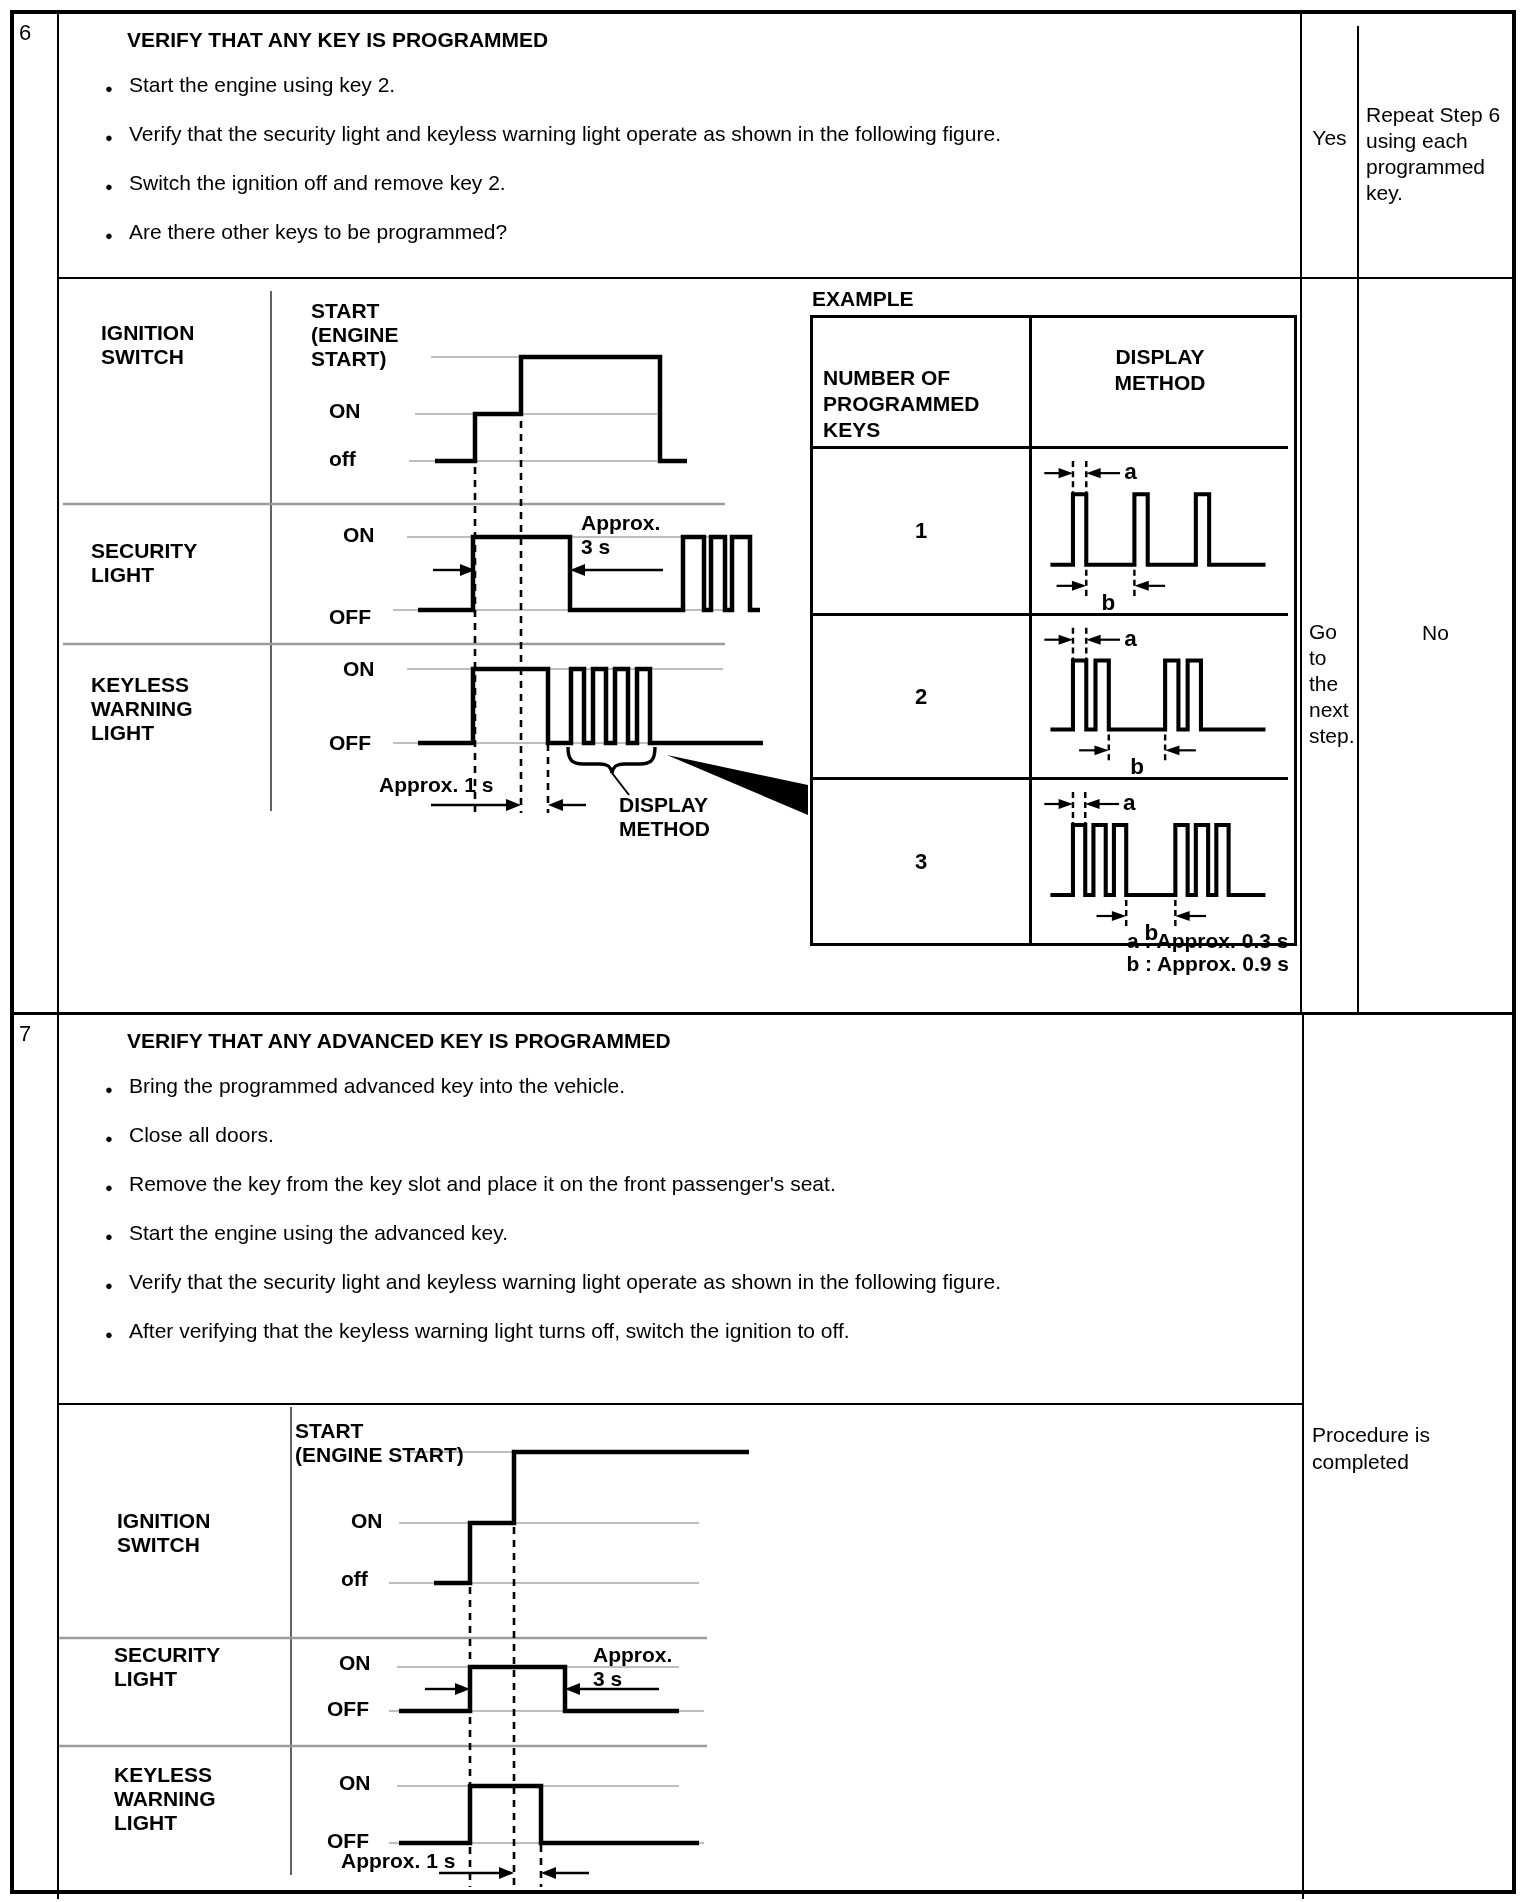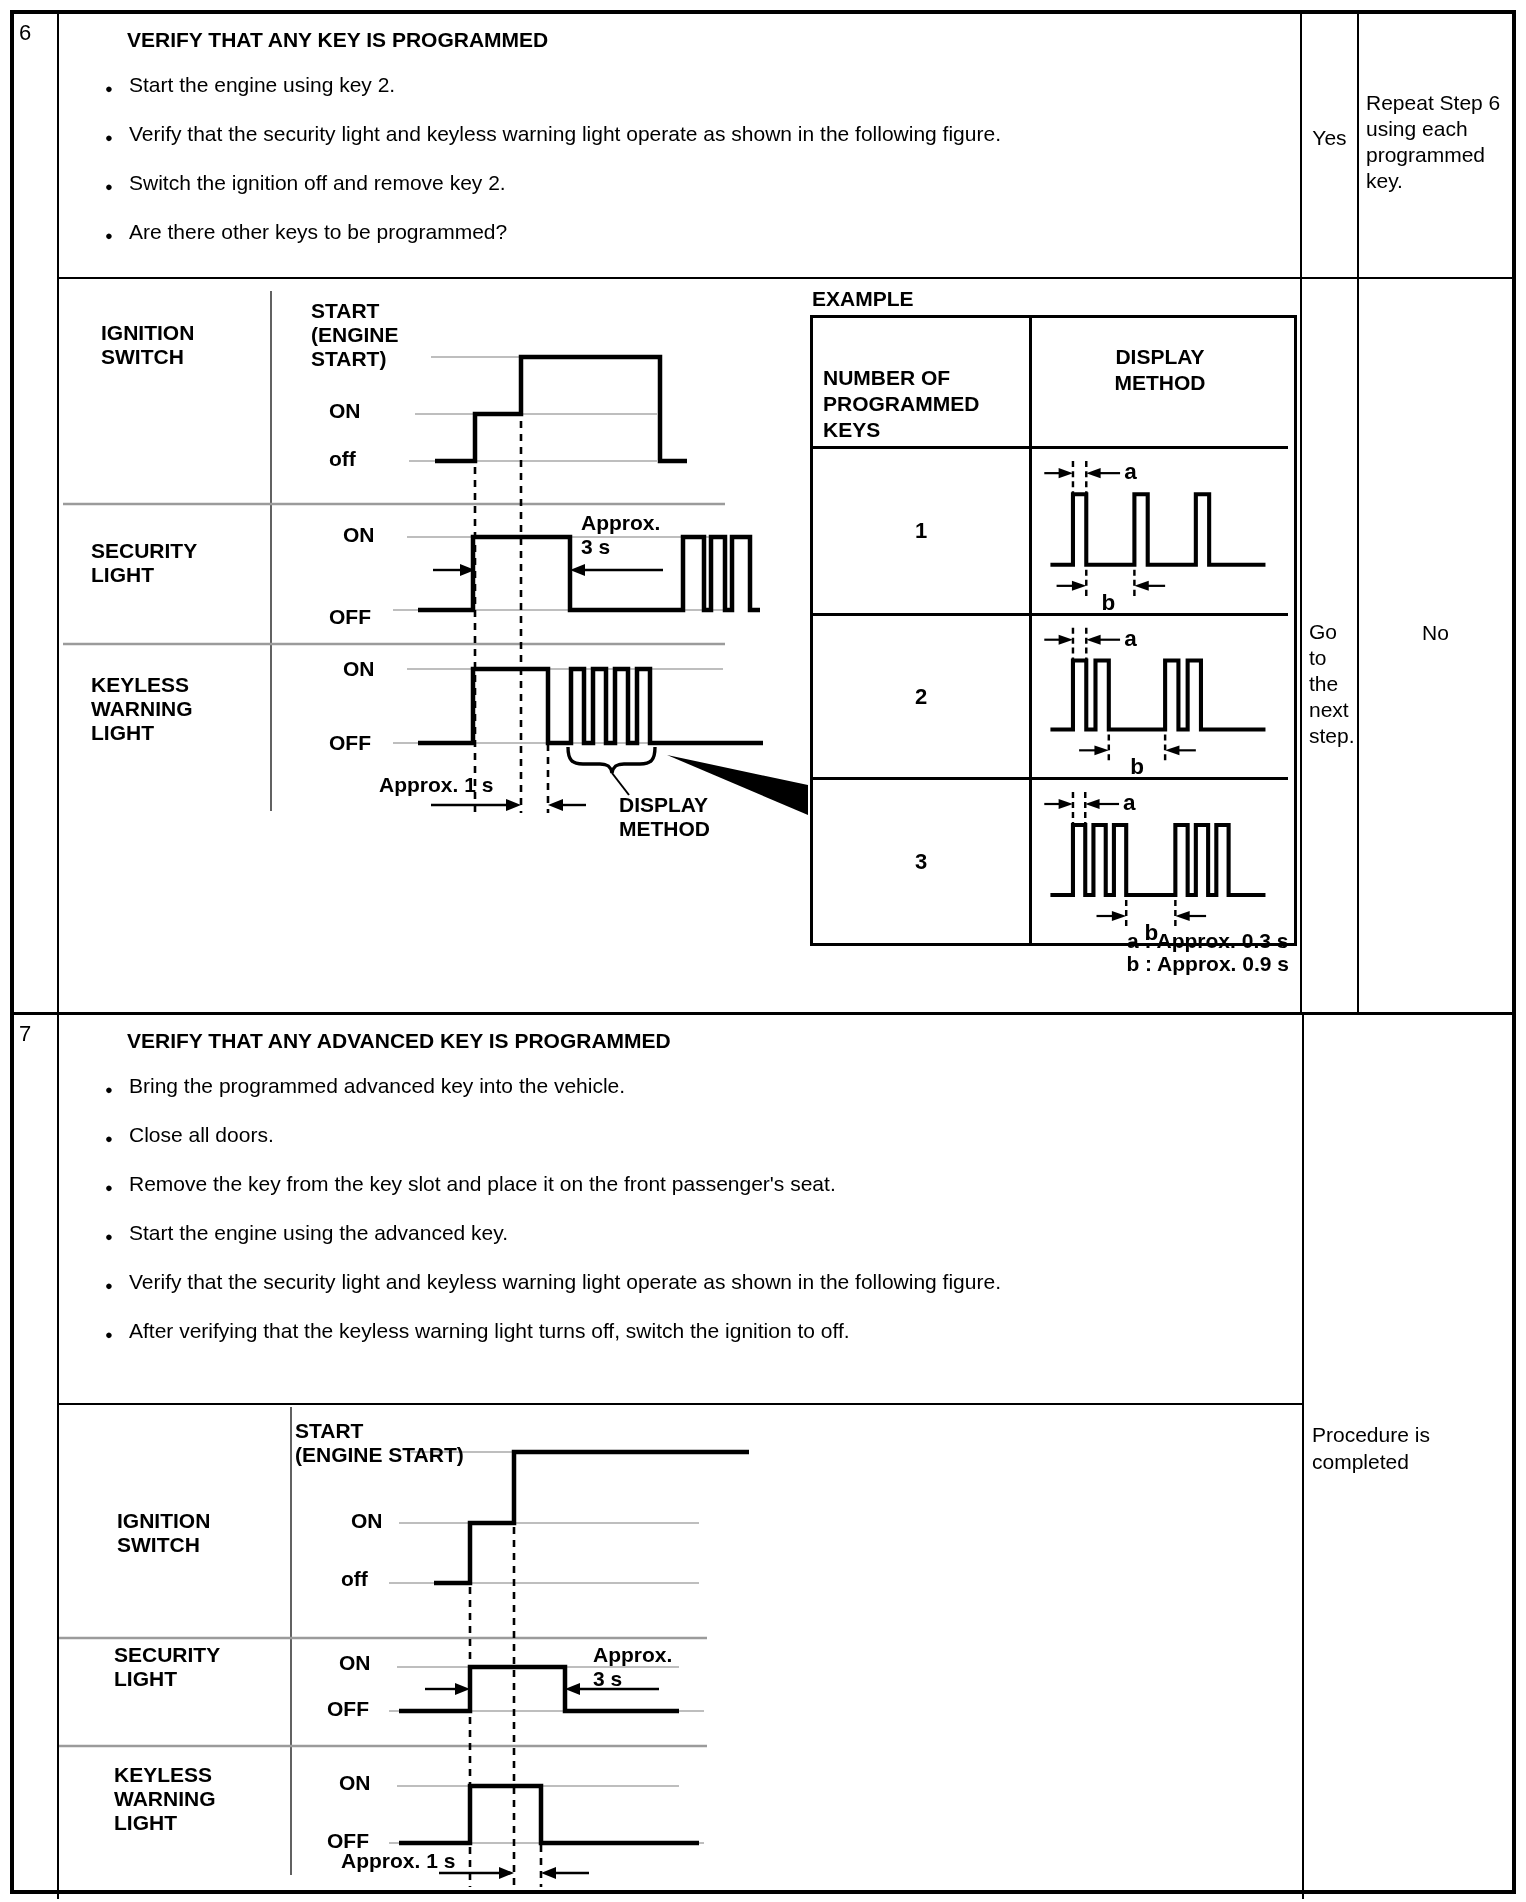--- a/index.html
+++ b/index.html
@@ -12,21 +12,21 @@
   .numcell{grid-row:1/3;border-right:2px solid #000;font-size:22px;padding:6px 0 0 5px;}
   .cell{position:relative;}
   .bl{border-left:2px solid #000;}
   .bt{border-top:2px solid #000;}
   .stitle{font-weight:bold;font-size:21px;margin:14px 0 0 68px;line-height:24px;}
   .bullets{margin:22px 0 0 46px;display:flex;flex-direction:column;gap:23px;}
   .bullet-item{display:flex;font-size:21px;line-height:22px;}
   .bdot{width:24px;font-size:13px;padding-top:4px;flex:0 0 24px;}
   .yescell{text-align:center;font-size:21px;padding-top:112px;}
   .nocell{text-align:center;font-size:21px;padding-top:342px;}
-  .actioncell{font-size:21px;line-height:26px;padding:76px 4px 0 7px;}
+  .actioncell{font-size:21px;line-height:26px;padding:76px 4px 0 7px;margin-top:12px;}
   .actioncell .w{max-width:148px;}
   .actioncell2{font-size:21px;line-height:26px;padding:340px 4px 0 7px;}
   .actioncell2 .w{max-width:148px;}
   .rescell{font-size:21px;line-height:27px;padding:406px 4px 0 8px;}
   .rescell .w{max-width:150px;}
   
   .step7{display:grid;grid-template-columns:45px 1fr 210px;}
   .num7{border-right:2px solid #000;font-size:22px;padding:6px 0 0 5px;}
   .b7area{height:374px;border-bottom:2px solid #000;}
   .bullets7{margin:22px 0 0 46px;display:flex;flex-direction:column;gap:23px;}

